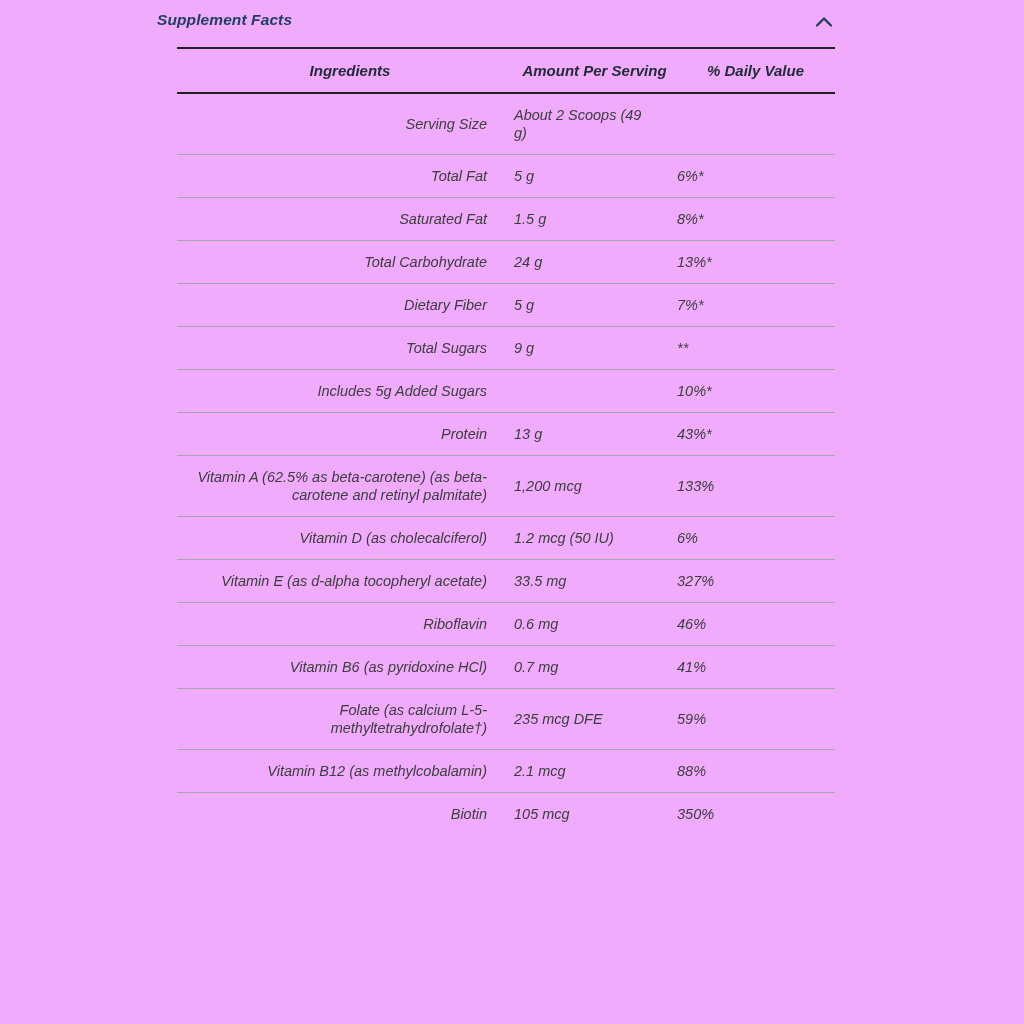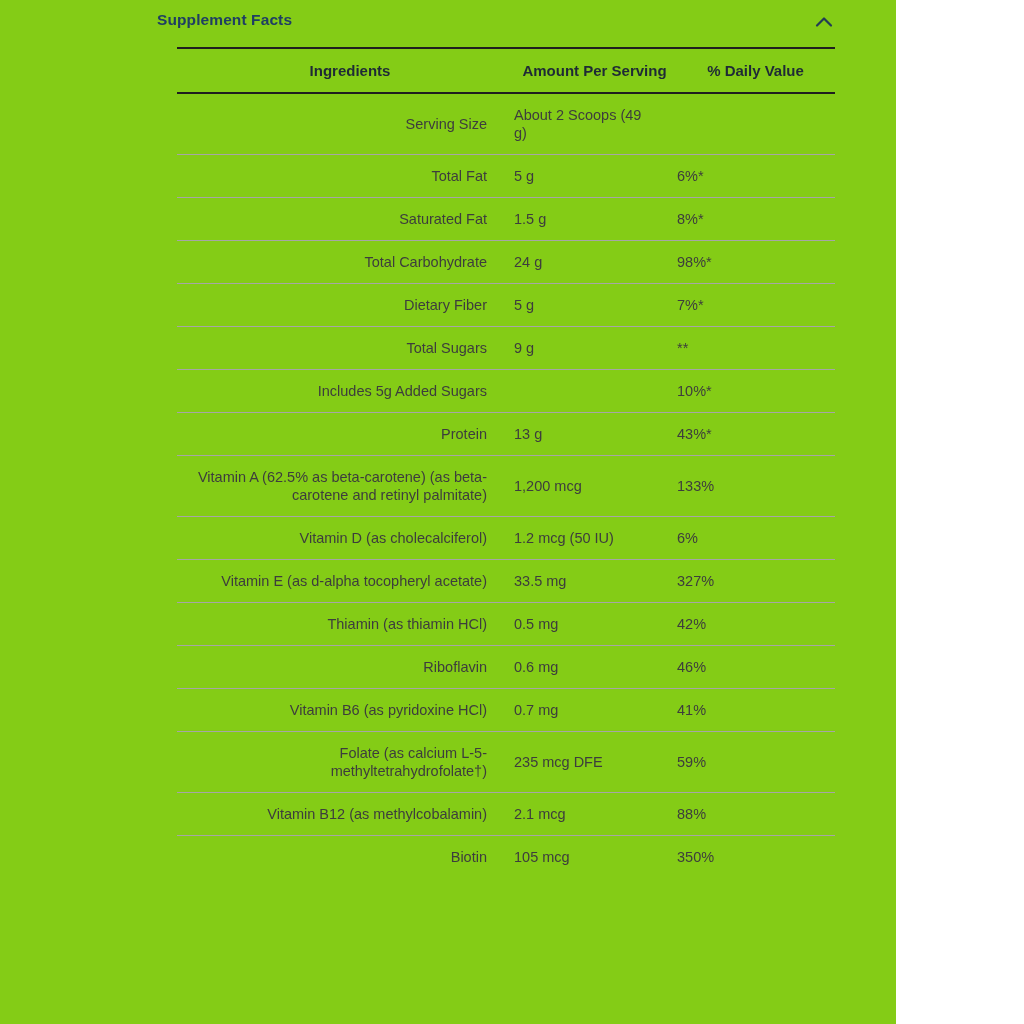--- a/index.html
+++ b/index.html
@@ -7,22 +7,23 @@
     padding: 0;
     width: 1024px;
     height: 1024px;
     background: #ffffff;
     overflow: hidden;
     font-family: "Liberation Sans", sans-serif;
   }
   .panel {
     position: absolute;
     top: 0; left: 0;
-    width: 896px; height: 1024px;
-    background: #84cc16;
+    width: 1024px; height: 1024px;
+    background: #f0abfc;
+    font-style: italic;
   }
   .accordion-header {
     position: absolute;
     left: 157px;
     top: 11px;
     width: 678px;
     display: flex;
     justify-content: space-between;
     align-items: center;
     cursor: pointer;
@@ -129,21 +130,21 @@
 
   <tr class="body-row">
     <td class="c1">Saturated Fat</td>
     <td class="c2">1.5 g</td>
     <td class="c3">8%*</td>
   </tr>
 
   <tr class="body-row">
     <td class="c1">Total Carbohydrate</td>
     <td class="c2">24 g</td>
-    <td class="c3">98%*</td>
+    <td class="c3">13%*</td>
   </tr>
 
   <tr class="body-row">
     <td class="c1">Dietary Fiber</td>
     <td class="c2">5 g</td>
     <td class="c3">7%*</td>
   </tr>
 
   <tr class="body-row">
     <td class="c1">Total Sugars</td>
@@ -175,25 +176,20 @@
     <td class="c2">1.2 mcg (50 IU)</td>
     <td class="c3">6%</td>
   </tr>
 
   <tr class="body-row">
     <td class="c1">Vitamin E (as d-alpha tocopheryl acetate)</td>
     <td class="c2">33.5 mg</td>
     <td class="c3">327%</td>
   </tr>
 
-  <tr class="body-row">
-    <td class="c1">Thiamin (as thiamin HCl)</td>
-    <td class="c2">0.5 mg</td>
-    <td class="c3">42%</td>
-  </tr>
 
   <tr class="body-row">
     <td class="c1">Riboflavin</td>
     <td class="c2">0.6 mg</td>
     <td class="c3">46%</td>
   </tr>
 
 
   <tr class="body-row">
     <td class="c1">Vitamin B6 (as pyridoxine HCl)</td>

